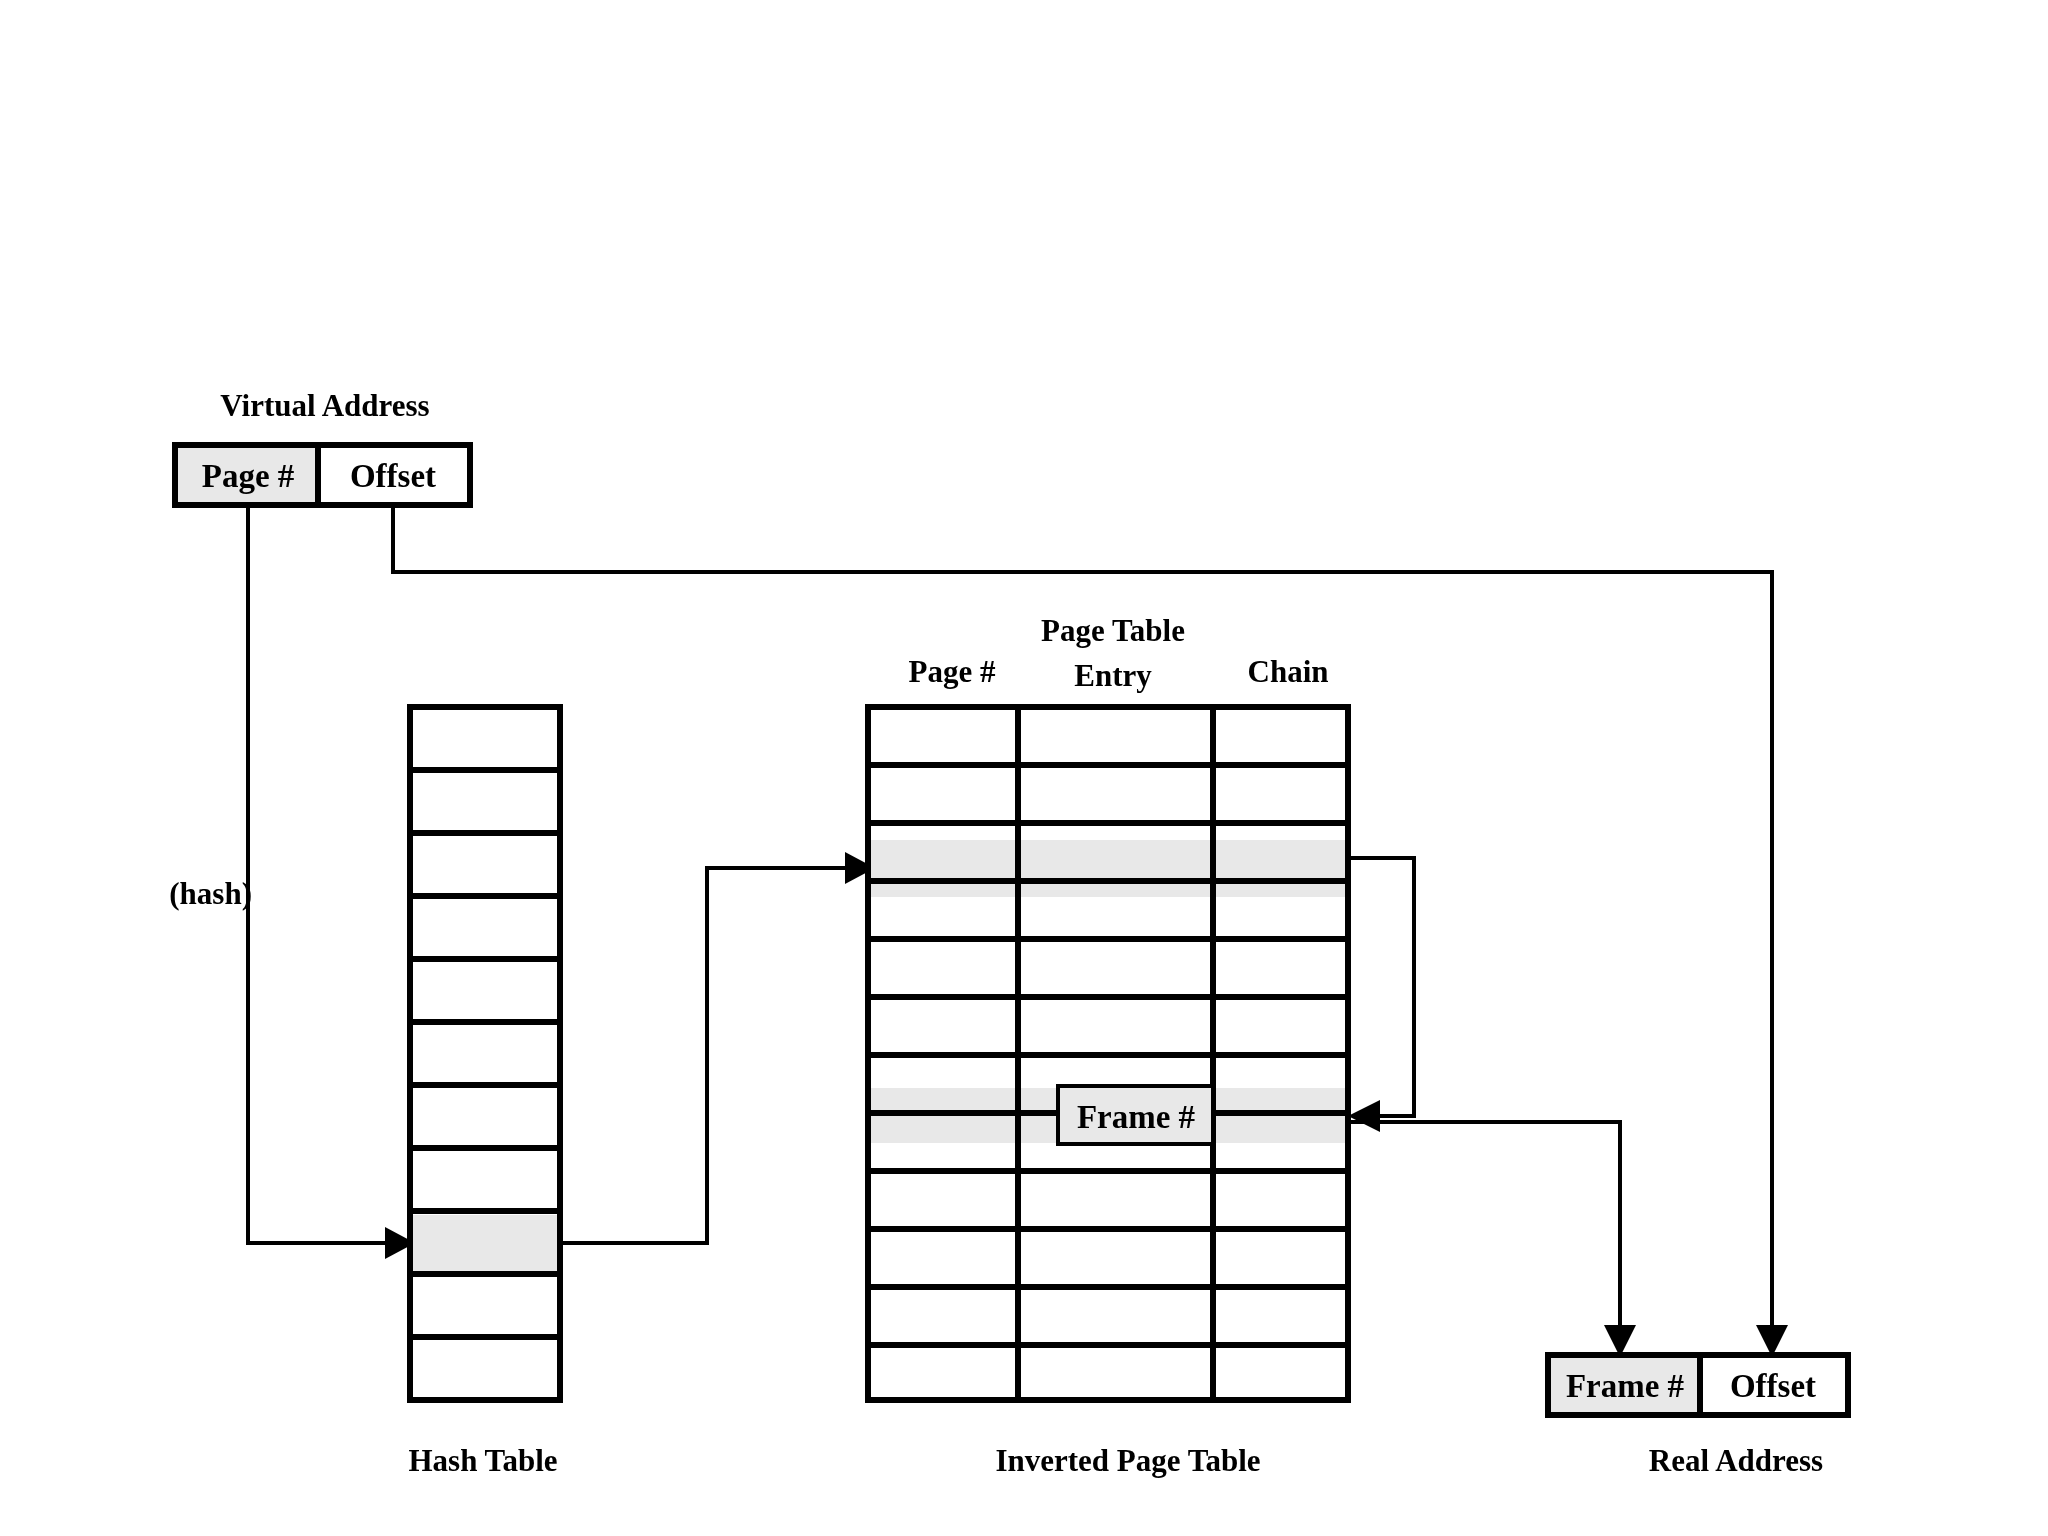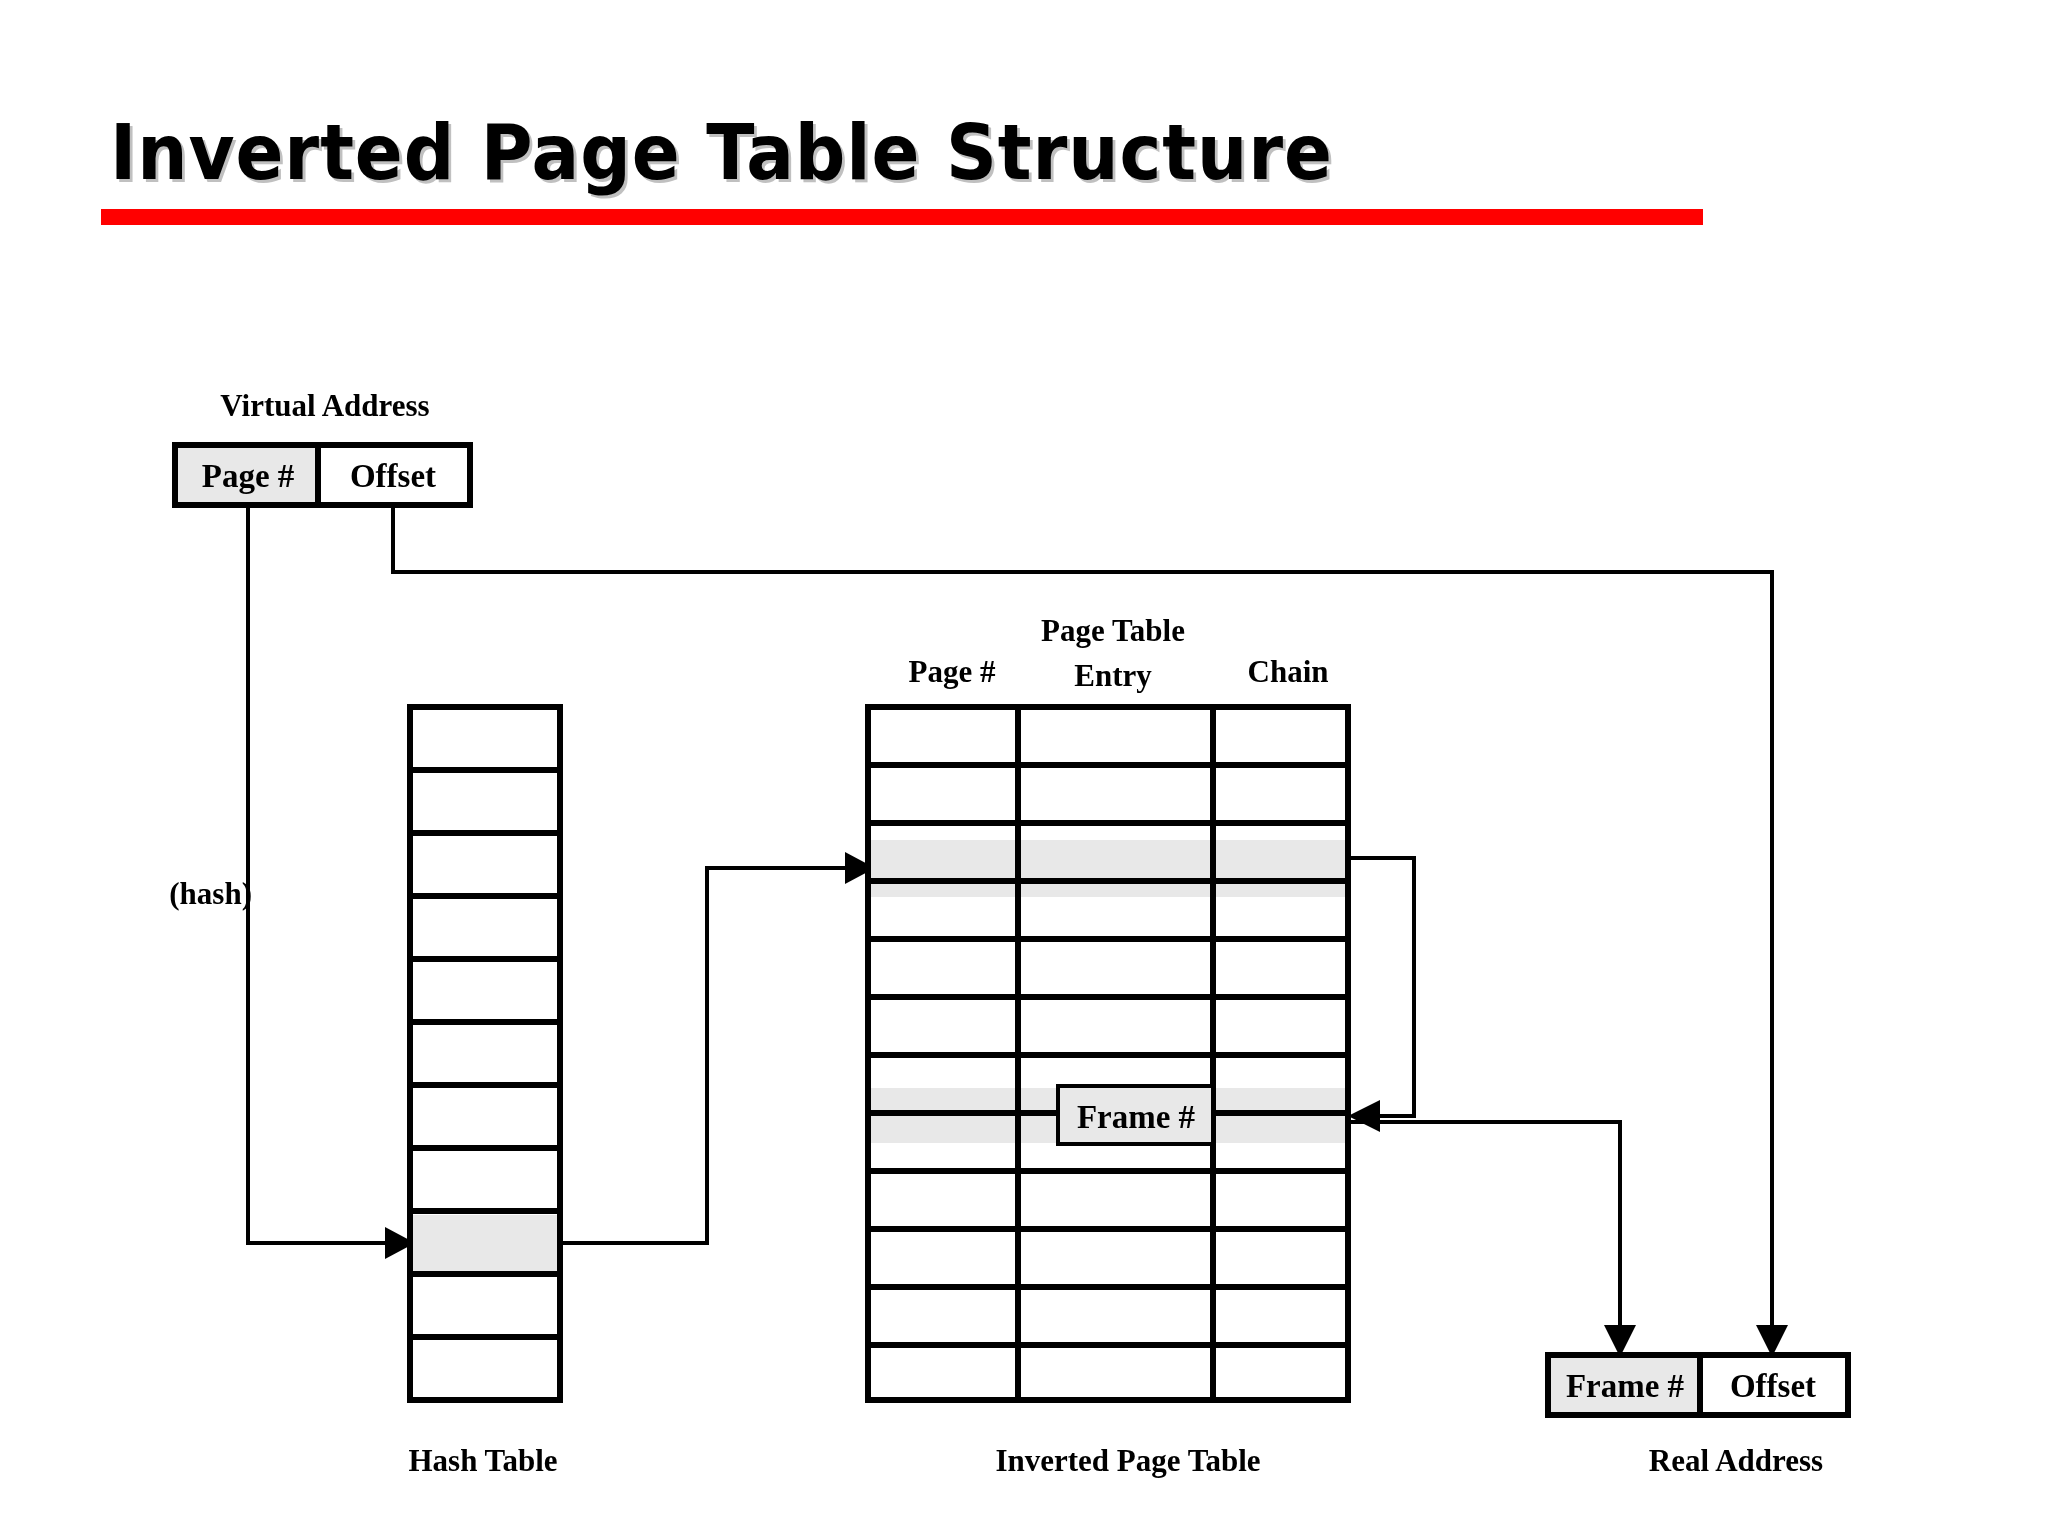--- a/index.html
+++ b/index.html
@@ -60,24 +60,20 @@
     fill: #000000;
   }
   .lbl-22 { font-size: 31px; }
   .cellbox-text { font-size: 33px; }
 </style>
 </head>
 <body>
 
 <div id="page">
 
-  <div id="title-block">
-    <div id="slide-title">Inverted Page Table Structure</div>
-    <div id="title-rule" style="background: rgb(255, 0, 0);"></div>
-  </div>
 
   <div id="diagram">
     <svg width="2048" height="1536" viewBox="0 0 2048 1536" xmlns="http://www.w3.org/2000/svg">
 
       <text class="dg-label lbl-22" x="325" y="416" text-anchor="middle">Virtual Address</text>
 
       <rect x="177" y="447" width="141" height="56" fill="#E8E8E8"></rect>
       <rect x="318" y="447" width="150" height="56" fill="#FFFFFF"></rect>
       <rect x="175" y="445" width="295" height="60" fill="none" stroke="#000" stroke-width="6"></rect>
       <line x1="318" y1="445" x2="318" y2="505" stroke="#000" stroke-width="6"></line>

